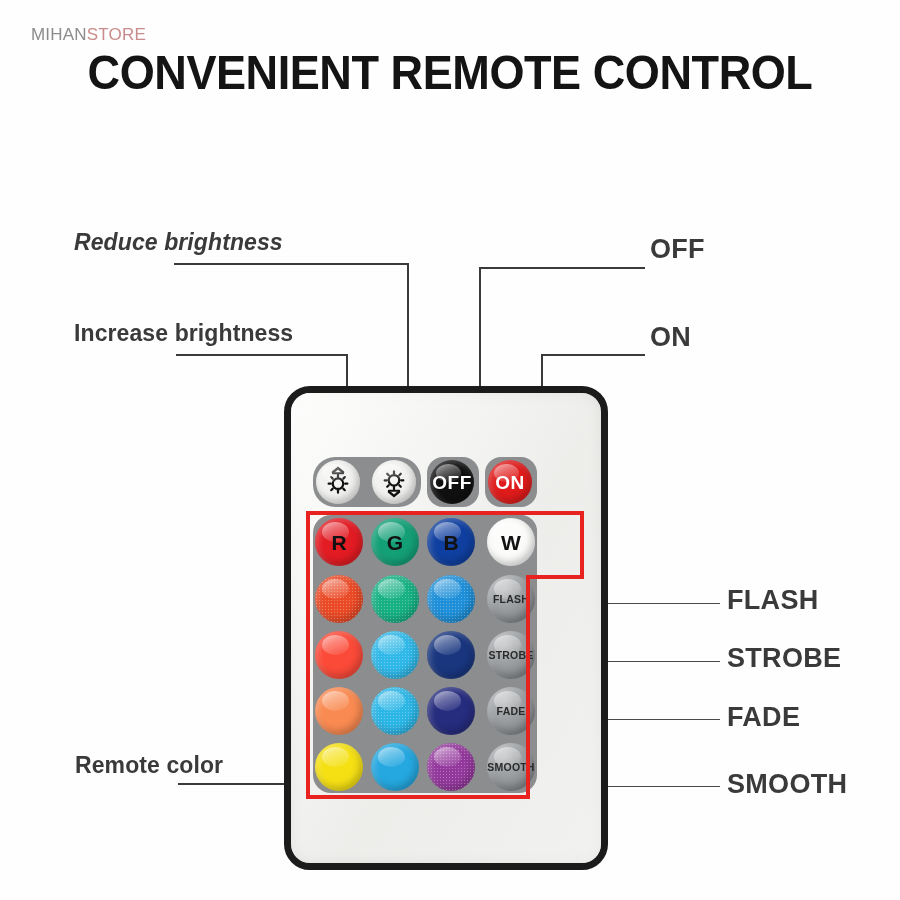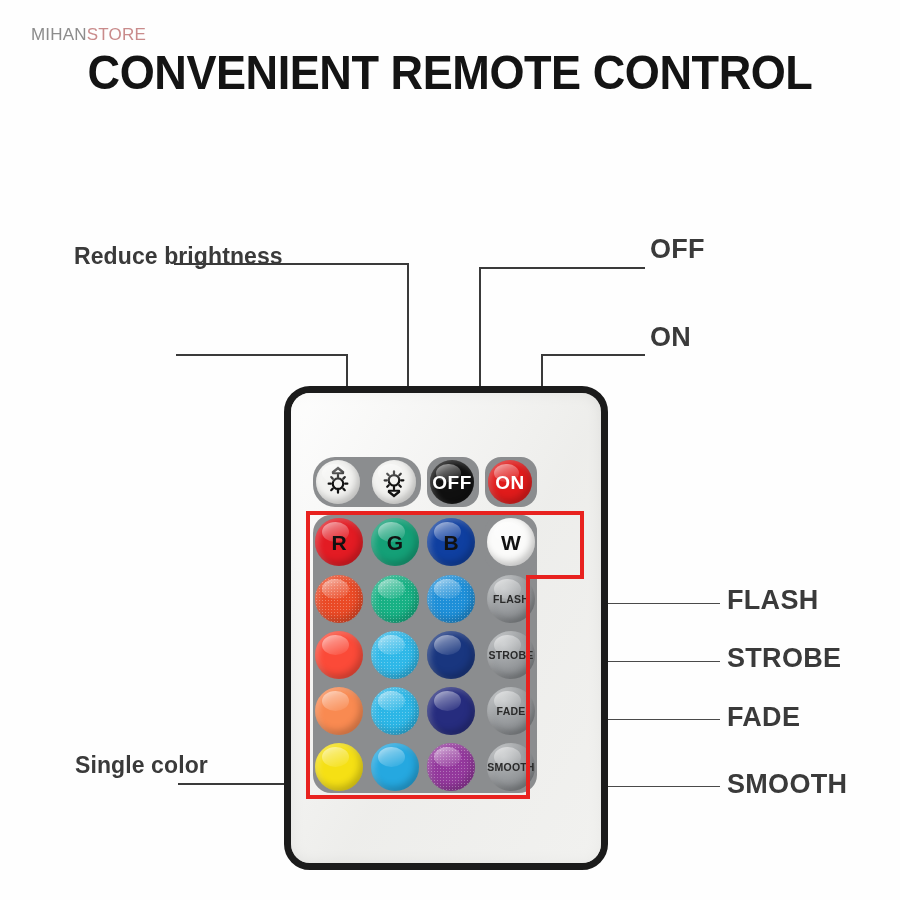--- a/index.html
+++ b/index.html
@@ -205,24 +205,25 @@
 <body>
 
 <div id="stage">
 
   <div id="brand">
     <span class="m">MIHAN</span><span class="s">STORE</span>
   </div>
 
   <div id="title">CONVENIENT REMOTE CONTROL</div>
 
-  <div class="callout" style="left:74px; top:243px;">Reduce brightness</div>
+  <div class="callout" style="left:74px; top:229px;font-style:italic;">Reduce brightness</div>
+  <div class="callout" style="left:74px; top:320px;">Increase brightness</div>
   <div class="callout-lg" style="left:650px; top:234px;">OFF</div>
   <div class="callout-lg" style="left:650px; top:322px;">ON</div>
-  <div class="callout" style="left:75px; top:752px;">Single color</div>
+  <div class="callout" style="left:75px; top:752px;">Remote color</div>
   <div class="callout-lg" style="left:727px; top:585px;">FLASH</div>
   <div class="callout-lg" style="left:727px; top:643px;">STROBE</div>
   <div class="callout-lg" style="left:727px; top:702px;">FADE</div>
   <div class="callout-lg" style="left:727px; top:769px;">SMOOTH</div>
 
   <div class="lead-h" style="left:174px; top:263px; width:235px;"></div>
   <div class="lead-v" style="left:407px; top:263px; height:215px;"></div>
 
   <div class="lead-h" style="left:176px; top:354px; width:172px;"></div>
   <div class="lead-v" style="left:346px; top:354px; height:124px;"></div>

